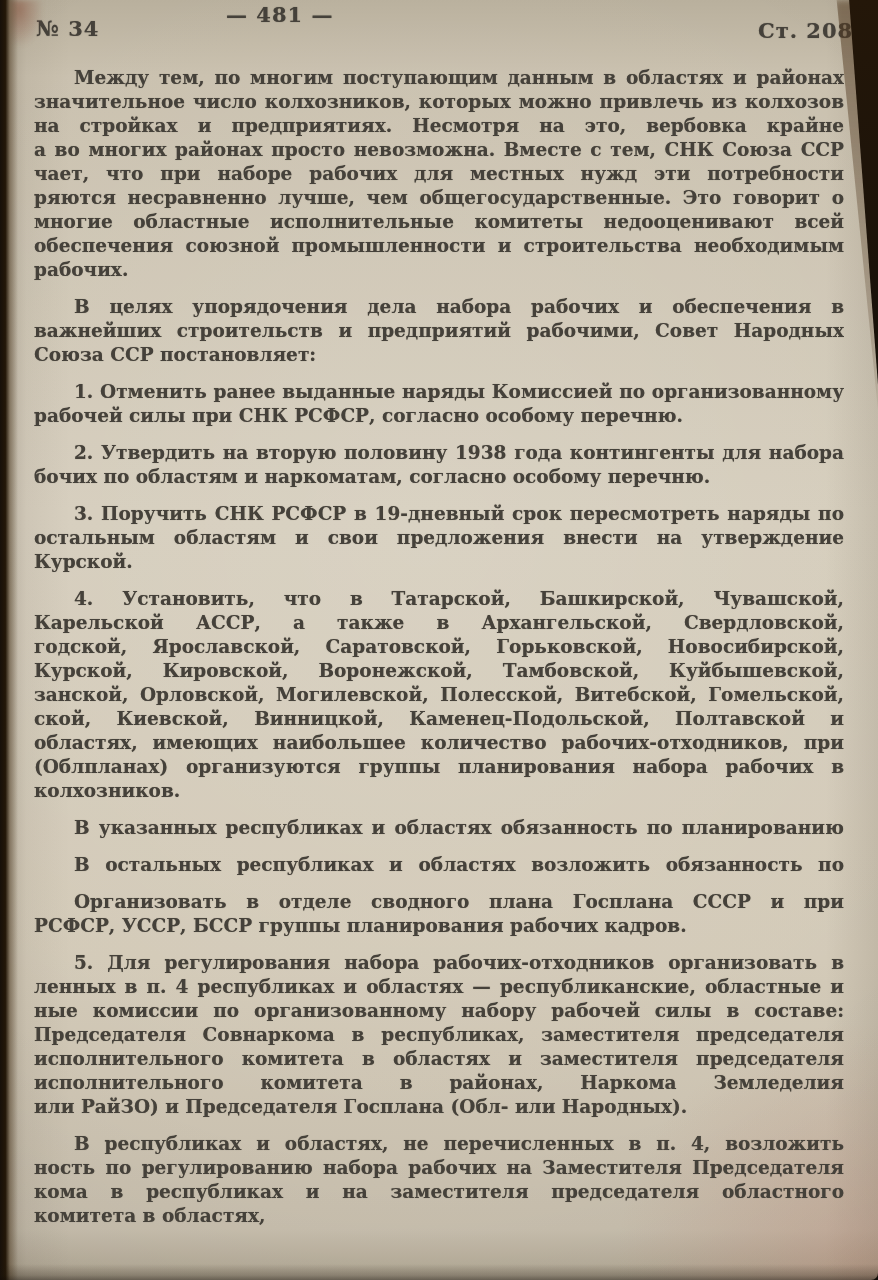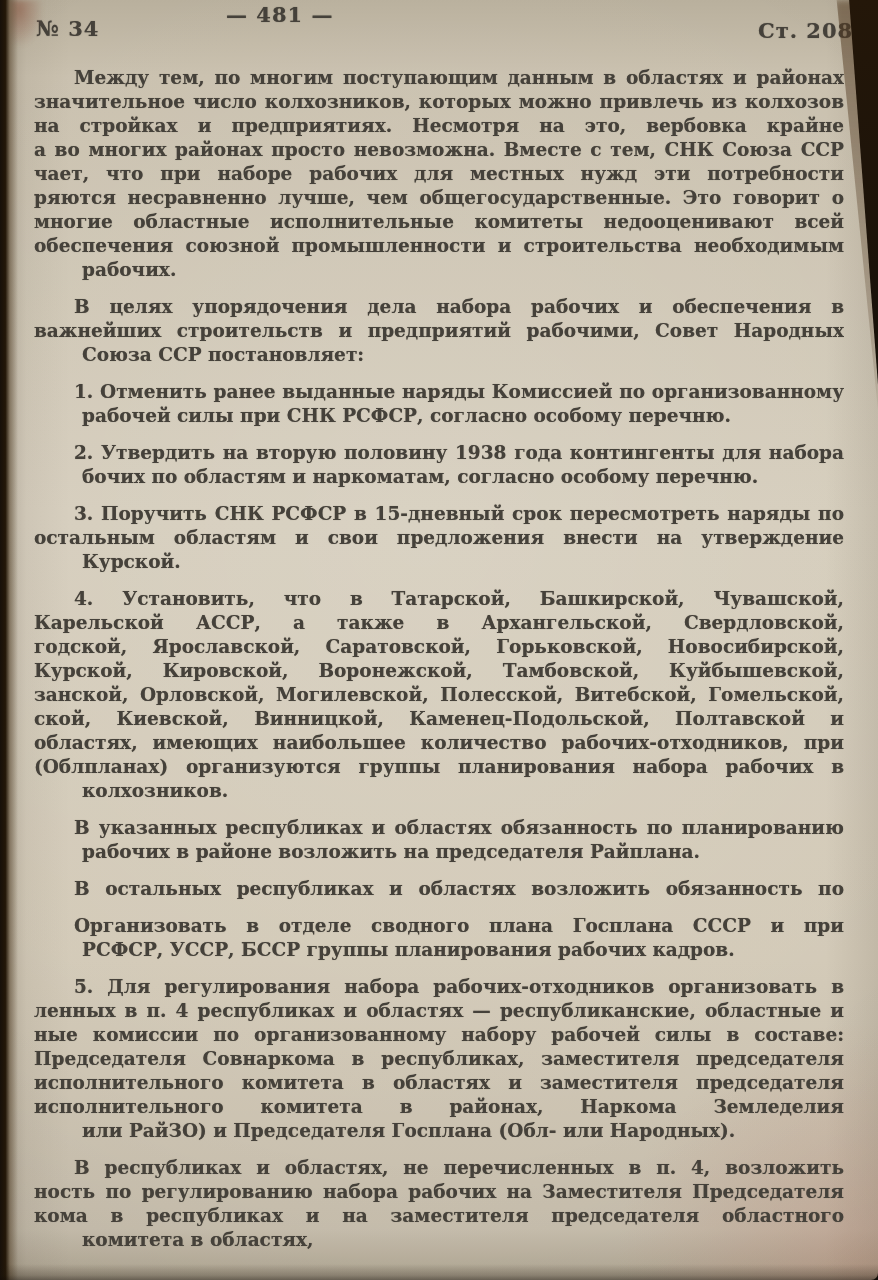--- a/index.html
+++ b/index.html
@@ -75,21 +75,21 @@
   }
   .para { margin: 0 0 13px 0; }
   .para:last-child { margin-bottom: 0; }
   .line {
     height: 24px; line-height: 24px;
     overflow: hidden;
     text-align: justify;
     text-align-last: justify;
   }
   .line.first { text-indent: 40px; }
-  .line.last  { text-align-last: left; margin-left: 48px; }
+  .line.last  { text-align-last: left; }
 </style>
 </head>
 <body>
 
 <div class="photo">
   <div class="page">
     <div class="hdr">
       <span class="hdr-left">№ 34</span>
       <span class="hdr-center">— 481 —</span>
       <span class="hdr-right">Ст. 208</span>
@@ -113,38 +113,37 @@
         </div>
         <div class="para">
           <div class="line first">1. Отменить ранее выданные наряды Комиссией по организованному набору</div>
           <div class="line last">рабочей силы при СНК РСФСР, согласно особому перечню.</div>
         </div>
         <div class="para">
           <div class="line first">2. Утвердить на вторую половину 1938 года контингенты для набора ра-</div>
           <div class="line last">бочих по областям и наркоматам, согласно особому перечню.</div>
         </div>
         <div class="para">
-          <div class="line first">3. Поручить СНК РСФСР в 15-дневный срок пересмотреть наряды по</div>
+          <div class="line first">3. Поручить СНК РСФСР в 19-дневный срок пересмотреть наряды по</div>
           <div class="line">остальным областям и свои предложения внести на утверждение Экономического</div>
           <div class="line last">Курской.</div>
         </div>
         <div class="para">
           <div class="line first">4. Установить, что в Татарской, Башкирской, Чувашской, Мордовской и</div>
           <div class="line">Карельской АССР, а также в Архангельской, Свердловской, Калининской, Воло-</div>
           <div class="line">годской, Ярославской, Саратовской, Горьковской, Новосибирской, Ивановской,</div>
           <div class="line">Курской, Кировской, Воронежской, Тамбовской, Куйбышевской, Смоленской, Ря-</div>
           <div class="line">занской, Орловской, Могилевской, Полесской, Витебской, Гомельской, Чернигов-</div>
           <div class="line">ской, Киевской, Винницкой, Каменец-Подольской, Полтавской и Житомирской</div>
           <div class="line">областях, имеющих наибольшее количество рабочих-отходников, при Госпланах</div>
           <div class="line">(Облпланах) организуются группы планирования набора рабочих в составе трех</div>
           <div class="line last">колхозников.</div>
         </div>
         <div class="para">
           <div class="line first">В указанных республиках и областях обязанность по планированию набора</div>
-          <div class="line last">рабочих в районе возложить на председателя Райплана.</div>
         </div>
         <div class="para">
           <div class="line first">В остальных республиках и областях возложить обязанность по планирова-</div>
         </div>
         <div class="para">
           <div class="line first">Организовать в отделе сводного плана Госплана СССР и при Госпланах</div>
           <div class="line last">РСФСР, УССР, БССР группы планирования рабочих кадров.</div>
         </div>
         <div class="para">
           <div class="line first">5. Для регулирования набора рабочих-отходников организовать в перечис-</div>

